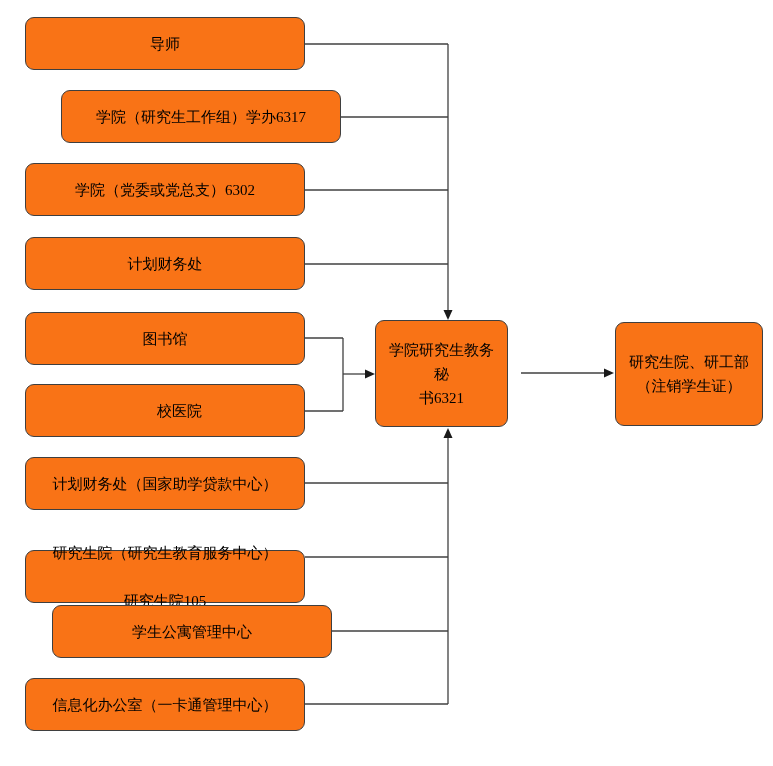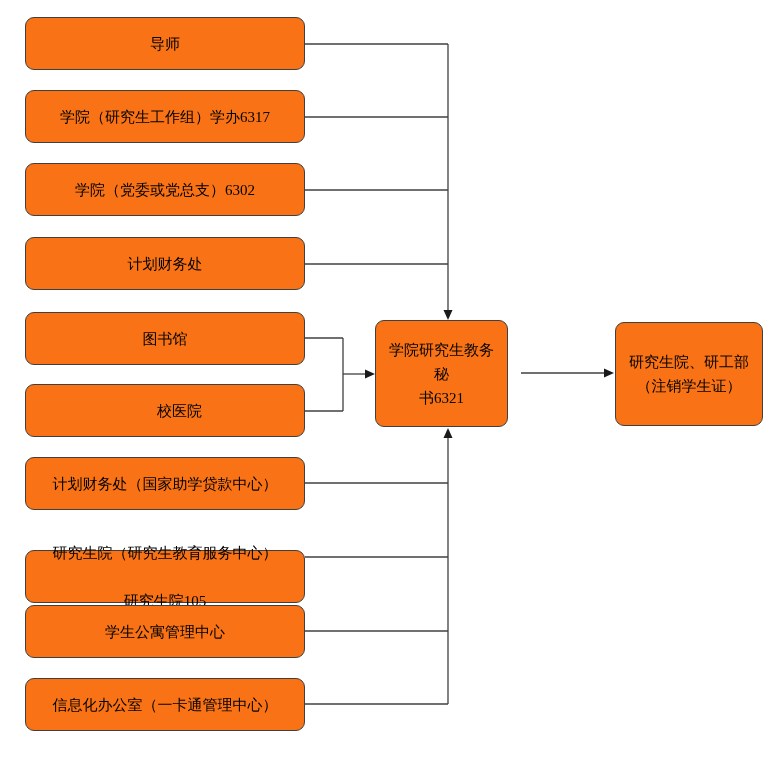--- a/index.html
+++ b/index.html
@@ -34,28 +34,28 @@
     text-align: center;
     font-size: 15px;
     line-height: 24px;
     color: #000000;
     z-index: 1;
     padding: 0 6px;
   }
   
   .ln { left: 25px; width: 280px; height: 53px; }
   .n1  { top: 17px; }
-  .n2  { top: 90px; }
+  .n2  { top: 90px; margin-left: 36px; }
   .n3  { top: 163px; }
   .n4  { top: 237px; }
   .n5  { top: 312px; }
   .n6  { top: 384px; padding-left: 35px; }
   .n7  { top: 457px; }
   .n8  { top: 550px; gap: 24px; }
-  .n9  { top: 605px; }
+  .n9  { top: 605px; margin-left: 27px; }
   .n10 { top: 678px; }
   .center-node { left: 375px; top: 320px; width: 133px; height: 107px; }
   .right-node  { left: 615px; top: 322px; width: 148px; height: 104px; }
 </style>
 </head>
 <body>
 
 <div class="canvas">
 
   <svg class="connectors" width="773" height="766" viewBox="0 0 773 766">

